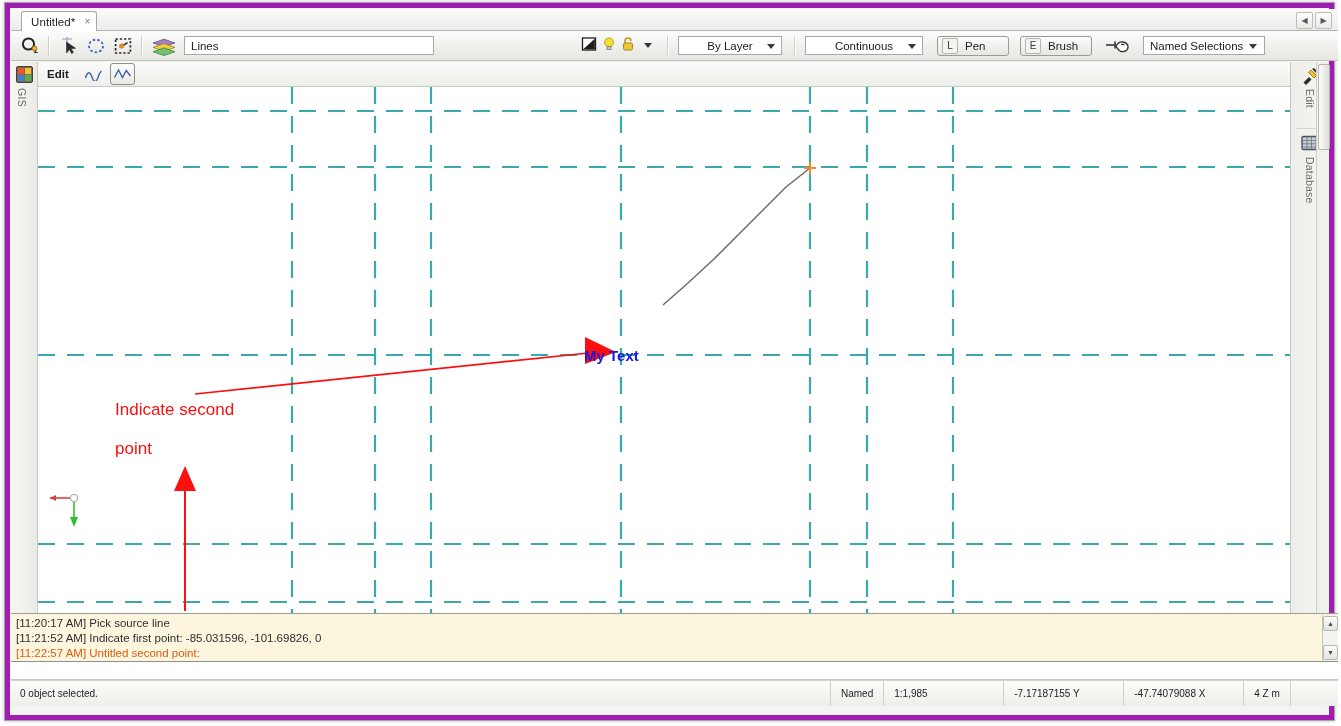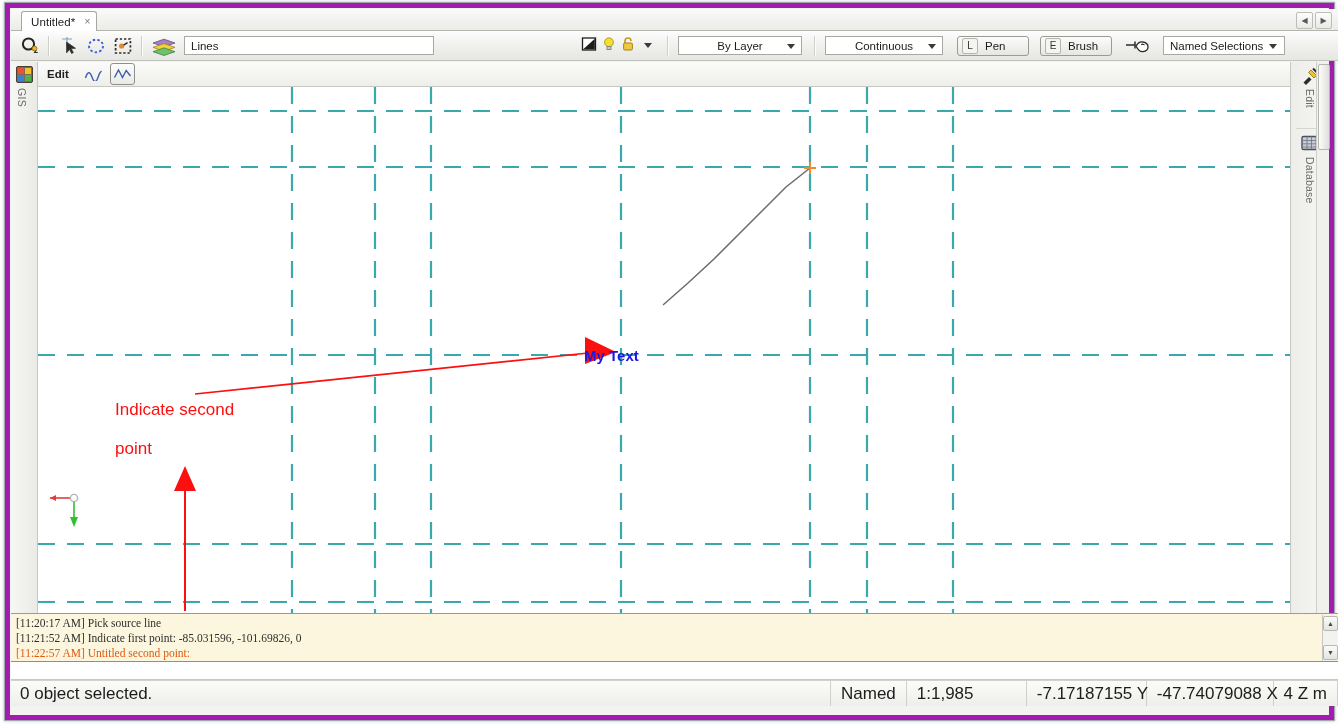--- a/index.html
+++ b/index.html
@@ -96,21 +96,21 @@
     font-size: 11.5px; color: #222;
     padding: 0 6px;
   }
   .layer-name { width: 250px; margin-left: 4px; }
 
   .prop-group {
     display: flex; align-items: center; gap: 5px;
     padding: 0 7px;
   }
   .combo {
-    height: 19px; width: 124px;
+    height: 19px; width: 104px;
     background: #ffffff;
     border: 1px solid #a9a9a4;
     box-sizing: border-box;
     display: flex; align-items: center; justify-content: center;
     position: relative;
     font-size: 11.5px; color: #1b1b1b;
   }
   .combo .caret {
     position: absolute; right: 6px; top: 50%;
     margin-top: -2px;
@@ -253,21 +253,21 @@
   .logpanel {
     position: absolute; left: 1px; top: 605px;
     width: 1327px; height: 48px;
     background: #fbf6dd;
     border-top: 1px solid #9c9c96;
     box-sizing: border-box;
     overflow: hidden;
   }
   .log-lines {
     position:absolute; left: 5px; top: 2px; right: 24px;
-    font-family: Liberation Serif, serif;
+    font-family: Liberation Sans, sans-serif;
     font-size: 11.5px; line-height: 15px;
   }
   .log-lines .l { color: #2f2f2f; white-space: nowrap; }
   .log-lines .l.cur { color: #e05a12; }
   .log-scroll {
     position: absolute; right: 1px; top: 1px;
     width: 15px; height: 46px;
     background: #f2f2ee;
     border-left: 1px solid #c6c6c0;
     box-sizing: border-box;
@@ -293,21 +293,21 @@
   }
 
   
   .statusbar {
     position: absolute; left: 1px; top: 672px;
     width: 1327px; height: 26px;
     background: linear-gradient(to bottom,#fbfbfa,#eeeeea);
     border-top: 1px solid #d2d2cc;
     box-sizing: border-box;
     display: flex; align-items: center;
-    font-size: 17px; color: #1c1c1c;
+    font-size: 10px; color: #1c1c1c;
   }
   .sb-left {
     flex: 0 0 820px;
     padding-left: 9px;
     border-right: 1px solid #d0d0ca;
     height: 100%;
     display:flex; align-items:center;
     box-sizing: border-box;
   }
   .sb-cell {

